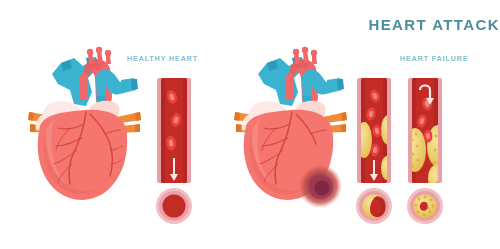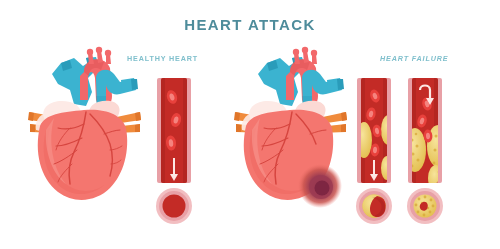--- a/index.html
+++ b/index.html
@@ -8,36 +8,36 @@
     background:#ffffff;
     font-family:"Liberation Sans", sans-serif;
     overflow:hidden;
     position:relative;
   }
   #canvas{position:absolute;inset:0;width:500px;height:249px;}
 
   .title{
     position:absolute;
     left:0;right:0;top:16px;
-    text-align:center;
+    text-align:right;
     font-size:15px;
     font-weight:700;
     letter-spacing:1.4px;
     color:#4E8C9B;
   }
   .sublabel{
     position:absolute;
     font-size:7.2px;
     font-weight:700;
     letter-spacing:0.85px;
     color:#7FBFCC;
     white-space:nowrap;
   }
   .lbl-healthy{left:127px;top:54px;}
-  .lbl-failure{left:380px;top:54px;font-style:italic;}
+  .lbl-failure{left:400px;top:54px;}
 </style>
 </head>
 <body>
 
 <div class="title">HEART ATTACK</div>
 
 <div class="sublabel lbl-healthy">HEALTHY HEART</div>
 
 <div class="sublabel lbl-failure">HEART FAILURE</div>
 

